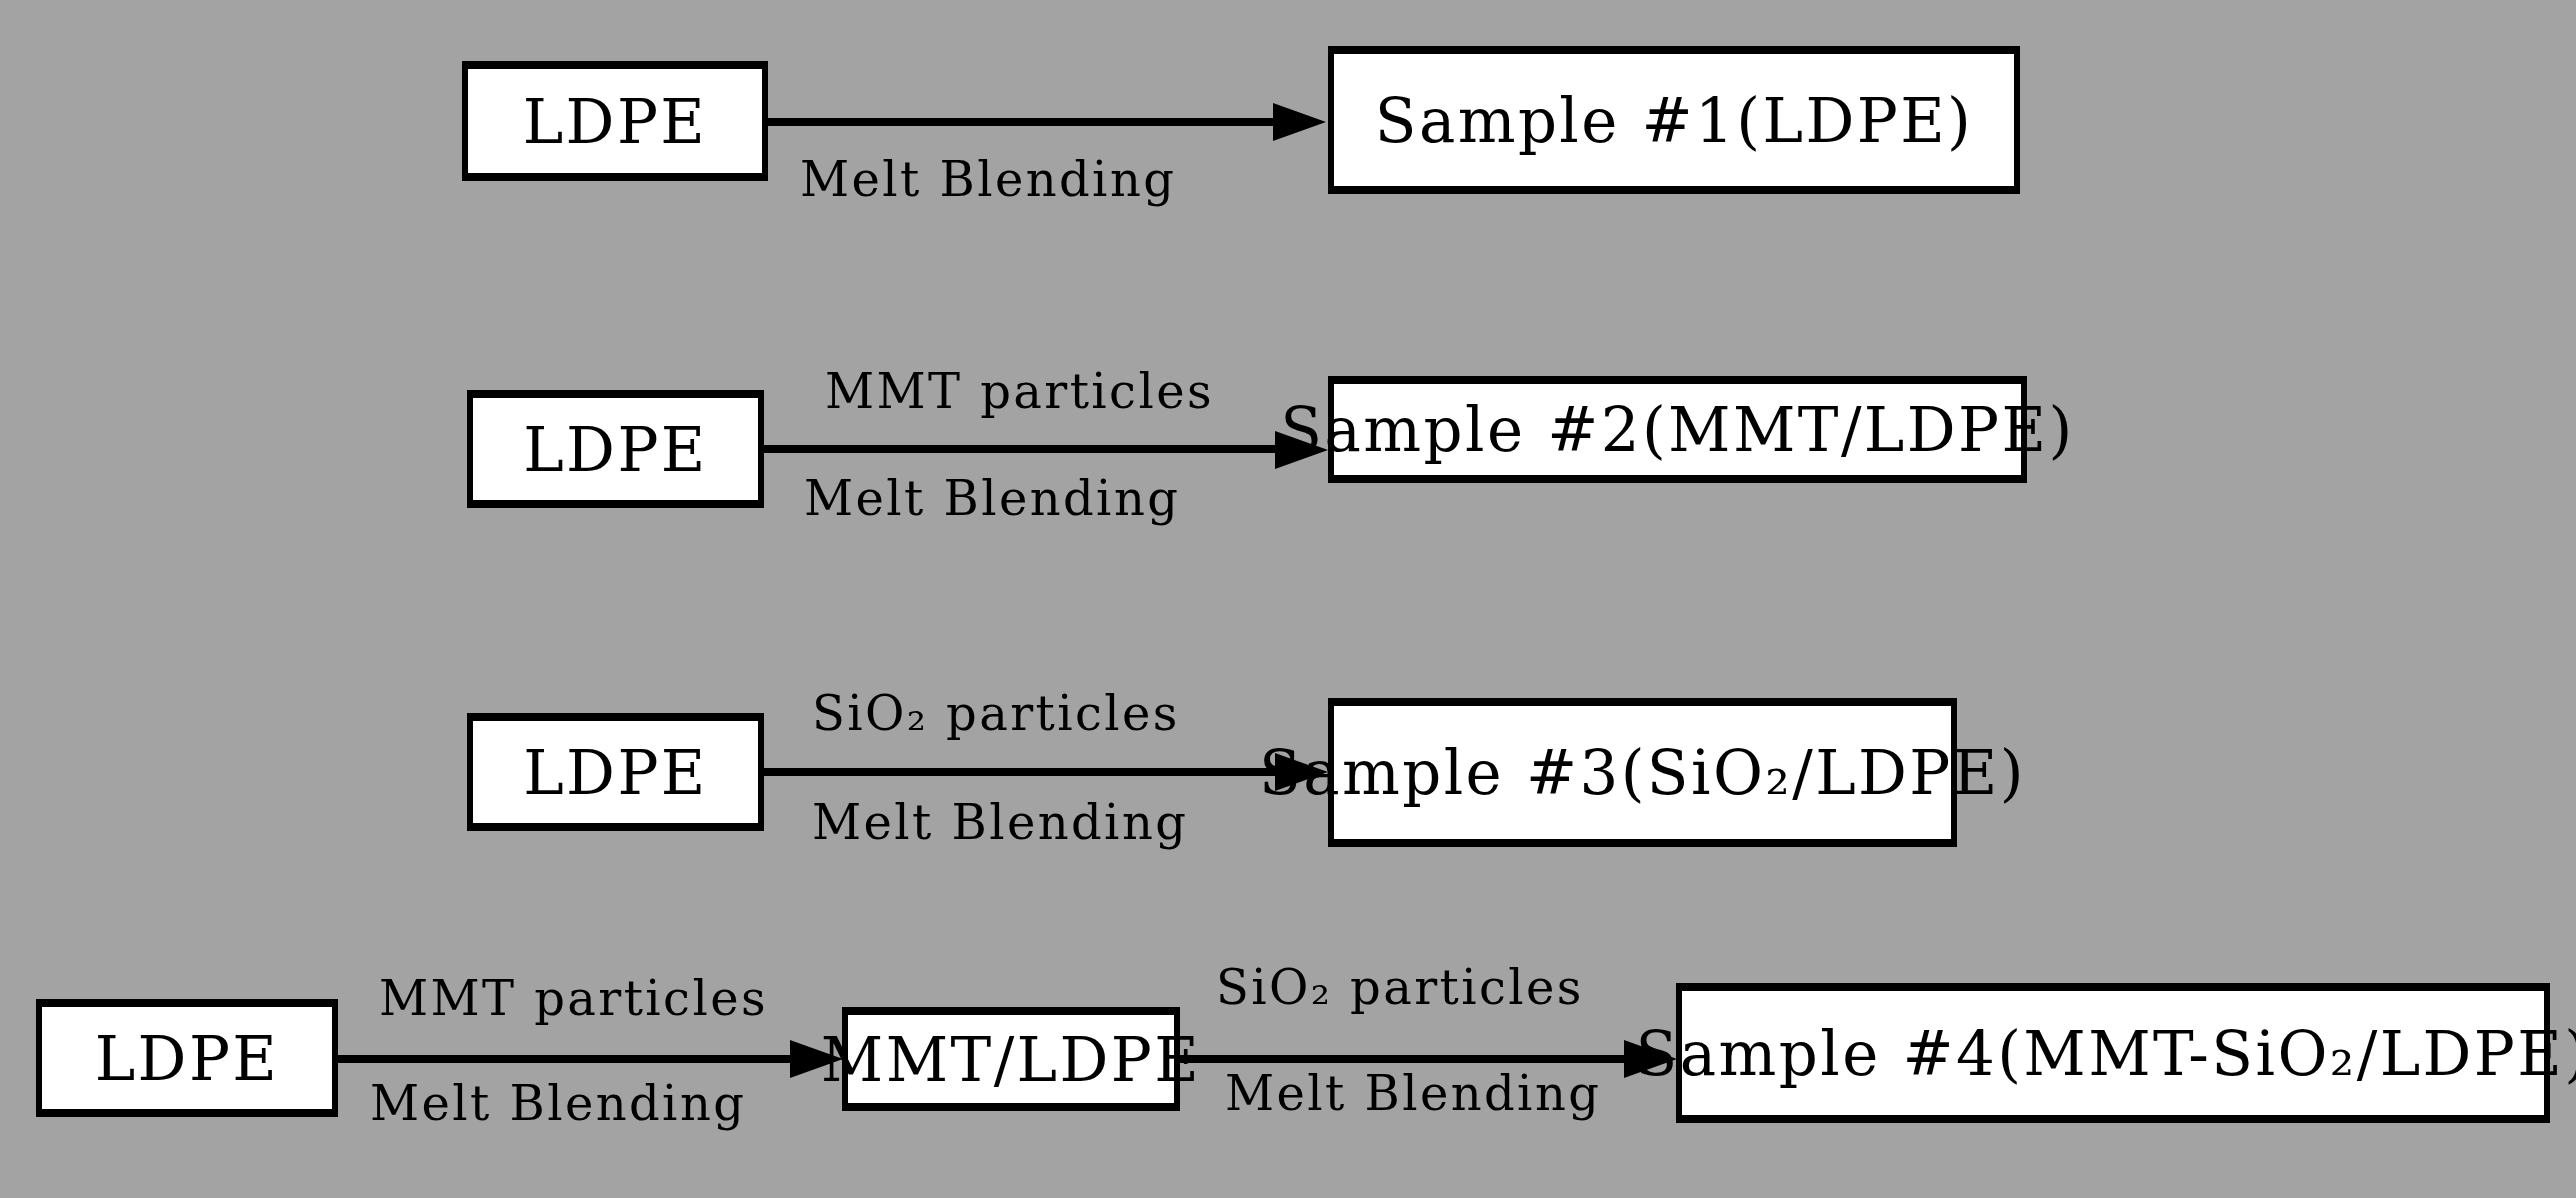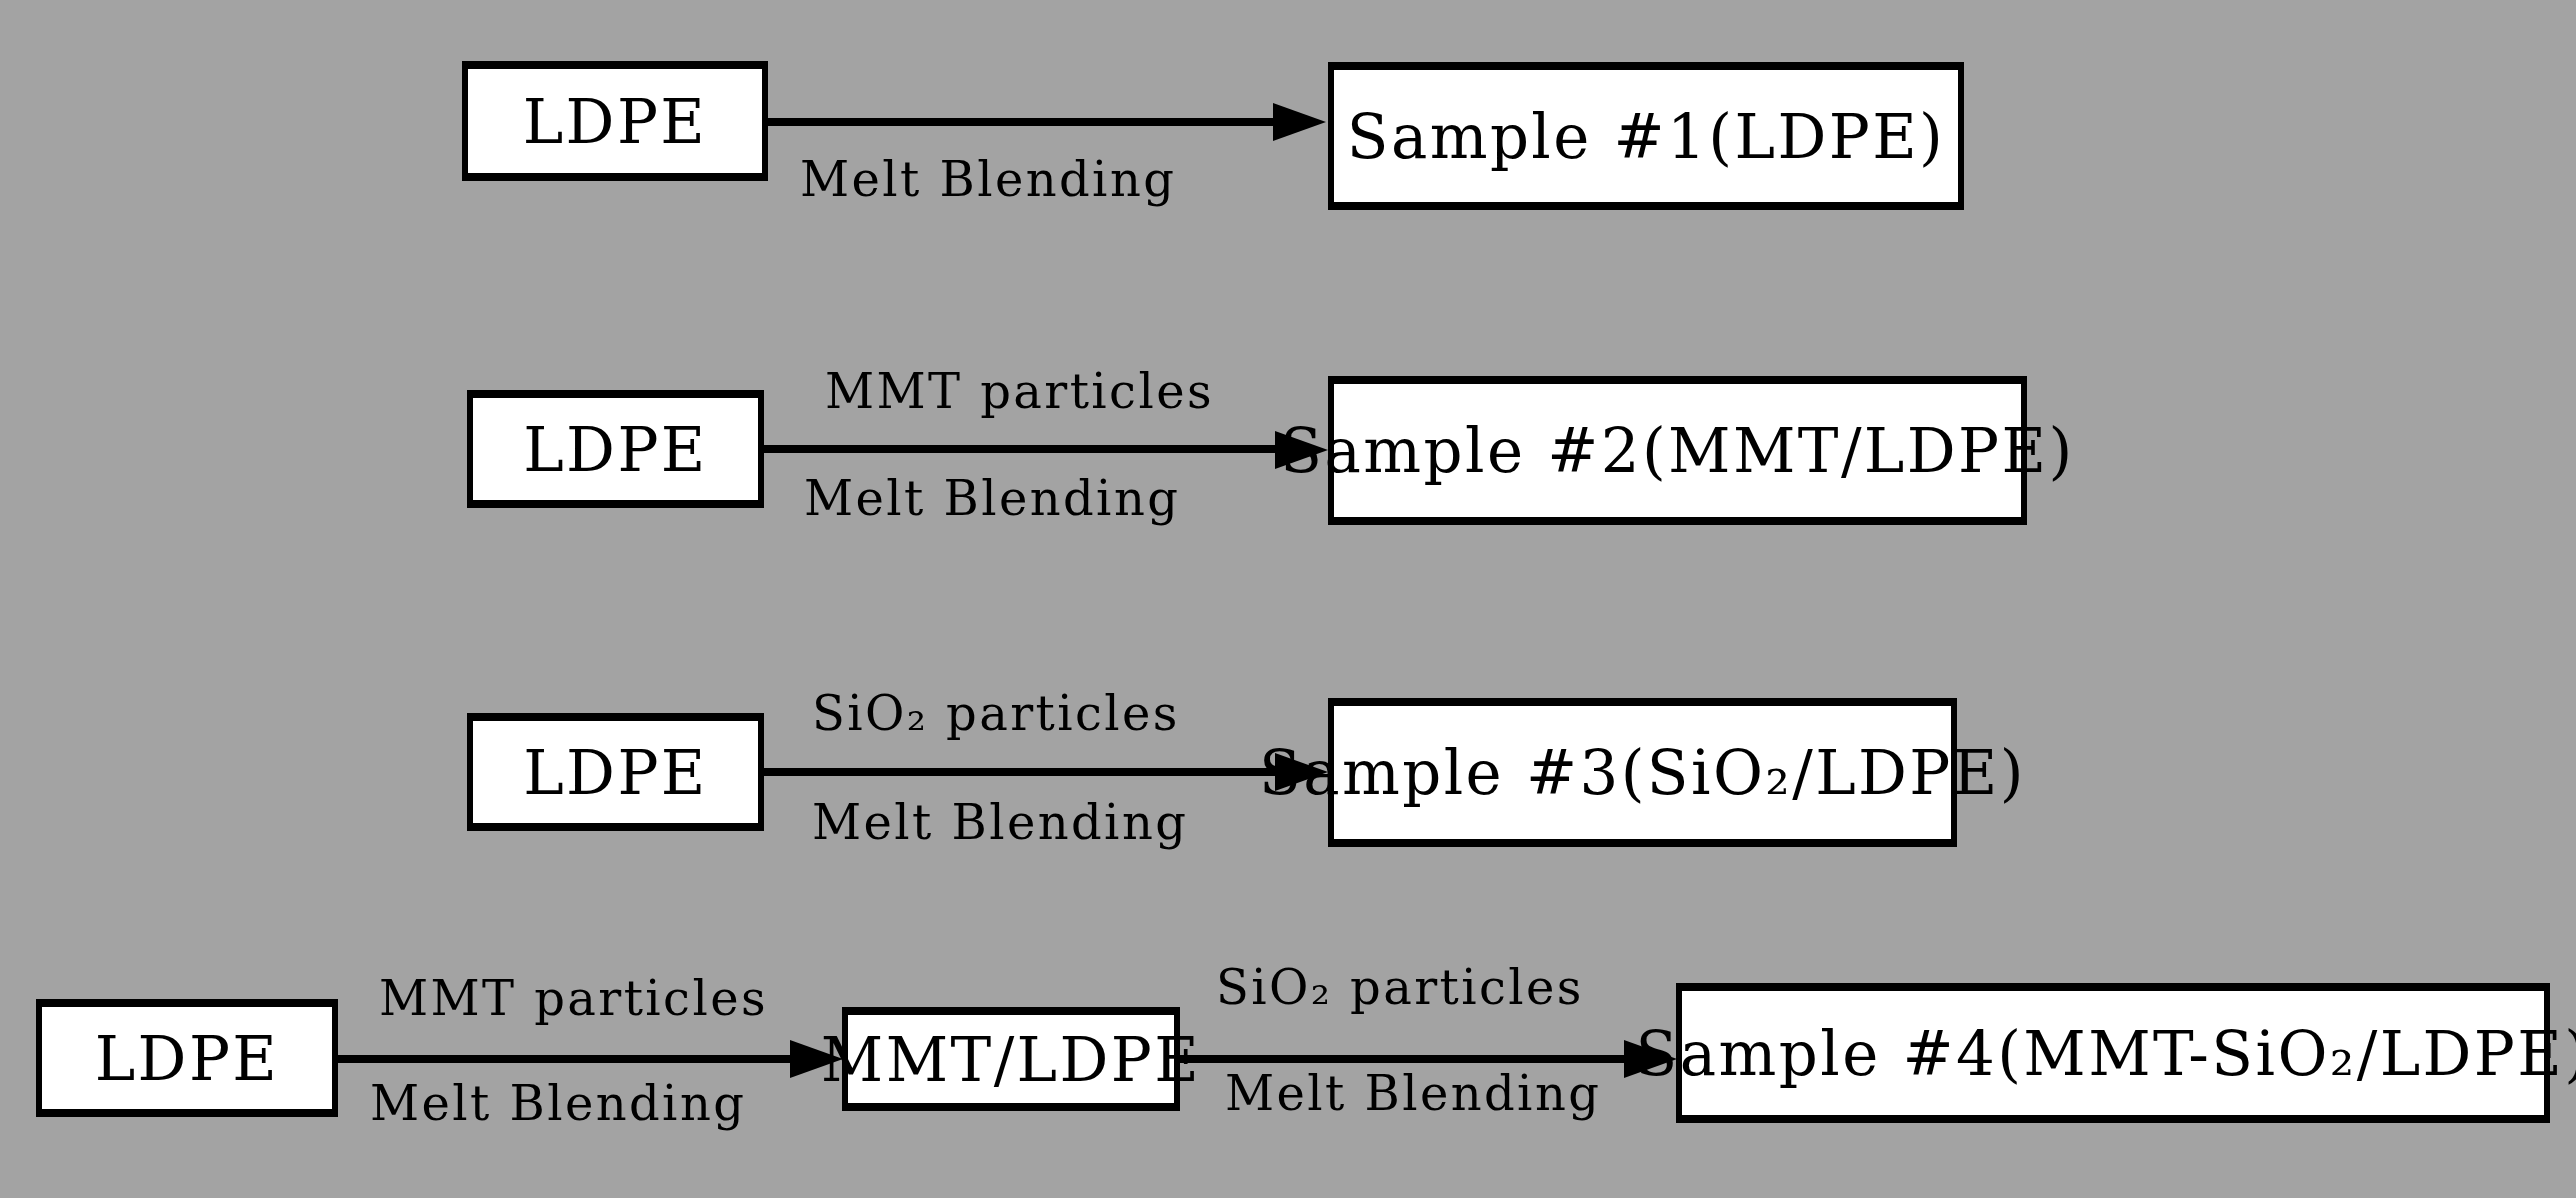--- a/index.html
+++ b/index.html
@@ -52,28 +52,28 @@
 </style>
 </head>
 <body>
 
 <div id="canvas">
 
   <div class="box" style="left:462px; top:61px; width:306px; height:120px">LDPE</div>
   <div class="aline" style="left:765px; top:118px; width:518px"></div>
   <div class="ahead" style="left:1273px; top:103px"></div>
   <div class="lbl" style="left:800px; top:154px">Melt Blending</div>
-  <div class="box" style="left:1328px; top:62px; width:636px; height:148px">Sample #1(LDPE)</div>
+  <div class="box" style="left:1328px; top:46px; width:692px; height:148px">Sample #1(LDPE)</div>
 
   <div class="box" style="left:467px; top:390px; width:297px; height:118px">LDPE</div>
   <div class="aline" style="left:761px; top:445px; width:518px"></div>
   <div class="ahead" style="left:1275px; top:431px"></div>
   <div class="lbl" style="left:825px; top:366px">MMT particles</div>
   <div class="lbl" style="left:804px; top:473px">Melt Blending</div>
-  <div class="box" style="left:1328px; top:376px; width:699px; height:149px">Sample #2(MMT/LDPE)</div>
+  <div class="box" style="left:1328px; top:376px; width:699px; height:107px">Sample #2(MMT/LDPE)</div>
 
   <div class="box" style="left:467px; top:713px; width:297px; height:118px">LDPE</div>
   <div class="aline" style="left:761px; top:768px; width:518px"></div>
   <div class="ahead" style="left:1275px; top:753px"></div>
   <div class="lbl" style="left:812px; top:688px">SiO₂ particles</div>
   <div class="lbl" style="left:812px; top:797px">Melt Blending</div>
   <div class="box" style="left:1328px; top:698px; width:629px; height:149px">Sample #3(SiO₂/LDPE)</div>
 
   <div class="box" style="left:36px; top:999px; width:302px; height:118px">LDPE</div>
   <div class="aline" style="left:335px; top:1055px; width:460px"></div>

